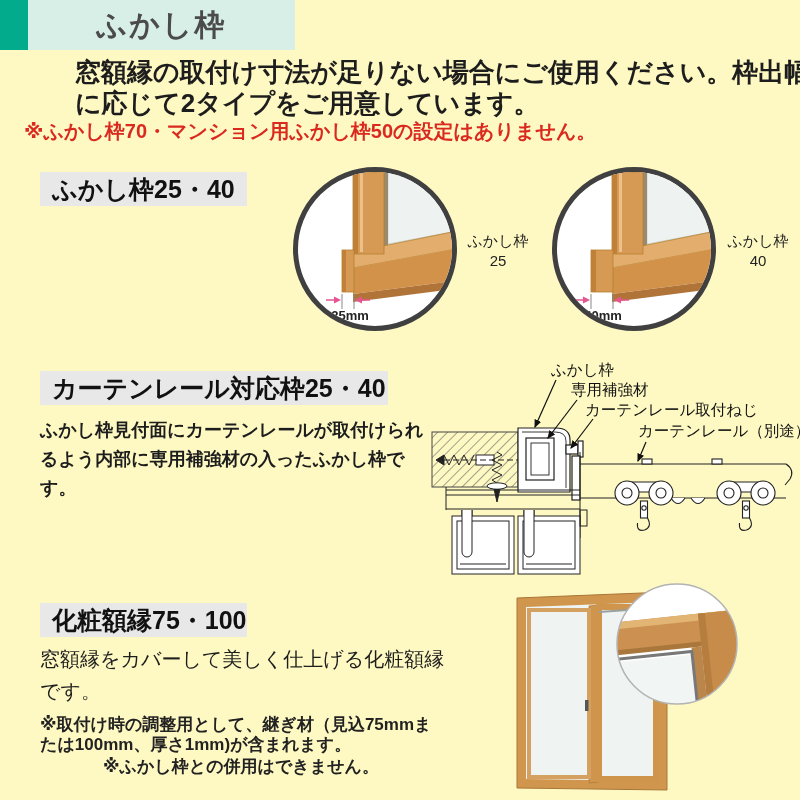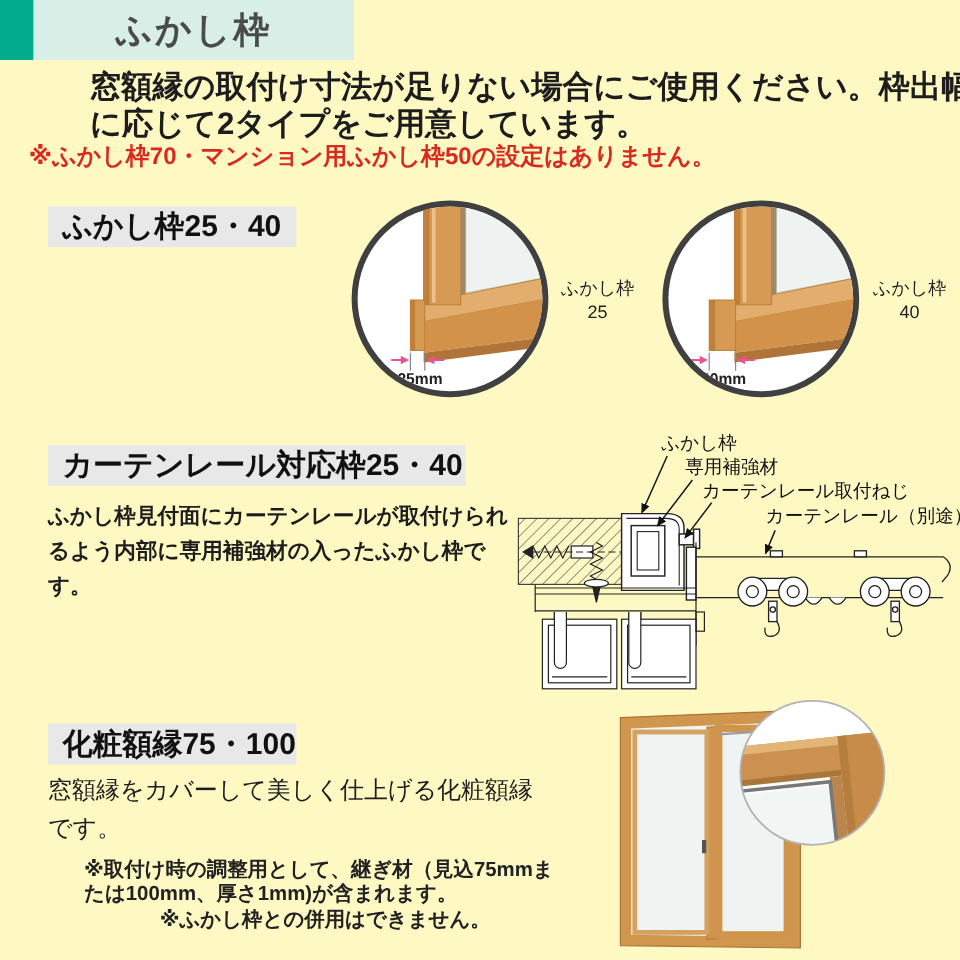--- a/index.html
+++ b/index.html
@@ -19,21 +19,21 @@
 
   
   .intro-text { left:40px; top:57px; width:745px; font-size:26px; line-height:31px;
                 font-weight:bold; color:#1d1d1d;margin-left:35px; }
   .red-note   { left:24px; font-size:20px; font-weight:bold; color:#da291f; line-height:20px; }
   .red-note-1 { top:121px; }
   .red-note-2 { top:141px; }
 
   
   .sec-head { background:#e8e8e8; color:#111; font-size:25px; font-weight:bold;
-              line-height:34px; padding:0 12px; height:34px; white-space:nowrap; }
+              line-height:34px; padding:0 12px; height:34px; white-space:nowrap;text-align:center; }
   .sec-head-1 { left:40px; top:172px; width:207px; }
   .sec-head-2 { left:40px; top:371px; width:348px; }
   .sec-head-3 { left:40px; top:603px; width:207px; }
 
   
   .zoom-circle { width:164px; height:164px; border-radius:50%; border:5px solid #404040;
                  background:#fff; overflow:hidden; }
   .circle-1 { left:293px; top:167px; }
   .circle-2 { left:552px; top:167px; }
   .circle-label { font-size:15px; line-height:20px; color:#222; text-align:center;
@@ -51,21 +51,21 @@
             line-height:18px; }
   .dlabel-1 { left:121px; top:1px; }
   .dlabel-2 { left:141px; top:21px; }
   .dlabel-3 { left:155px; top:41px; }
   .dlabel-4 { left:208px; top:62px; }
 
   
   .sec3-body { left:40px; top:643px; width:408px; font-size:20px; line-height:32px;
                font-weight:normal; color:#1d1d1d; }
   .sec3-note { left:40px; width:402px; font-size:17px; line-height:20px;
-               font-weight:600; color:#222;margin-left:30px; }
+               font-weight:600; color:#222; }
   .sec3-note-1 { top:715px; }
   .sec3-note-2 { top:757px;text-align:center; }
 
   .window-wrap { left:505px; top:580px; width:260px; height:220px; }
 </style>
 </head>
 <body>
 
 <div id="page">
 

